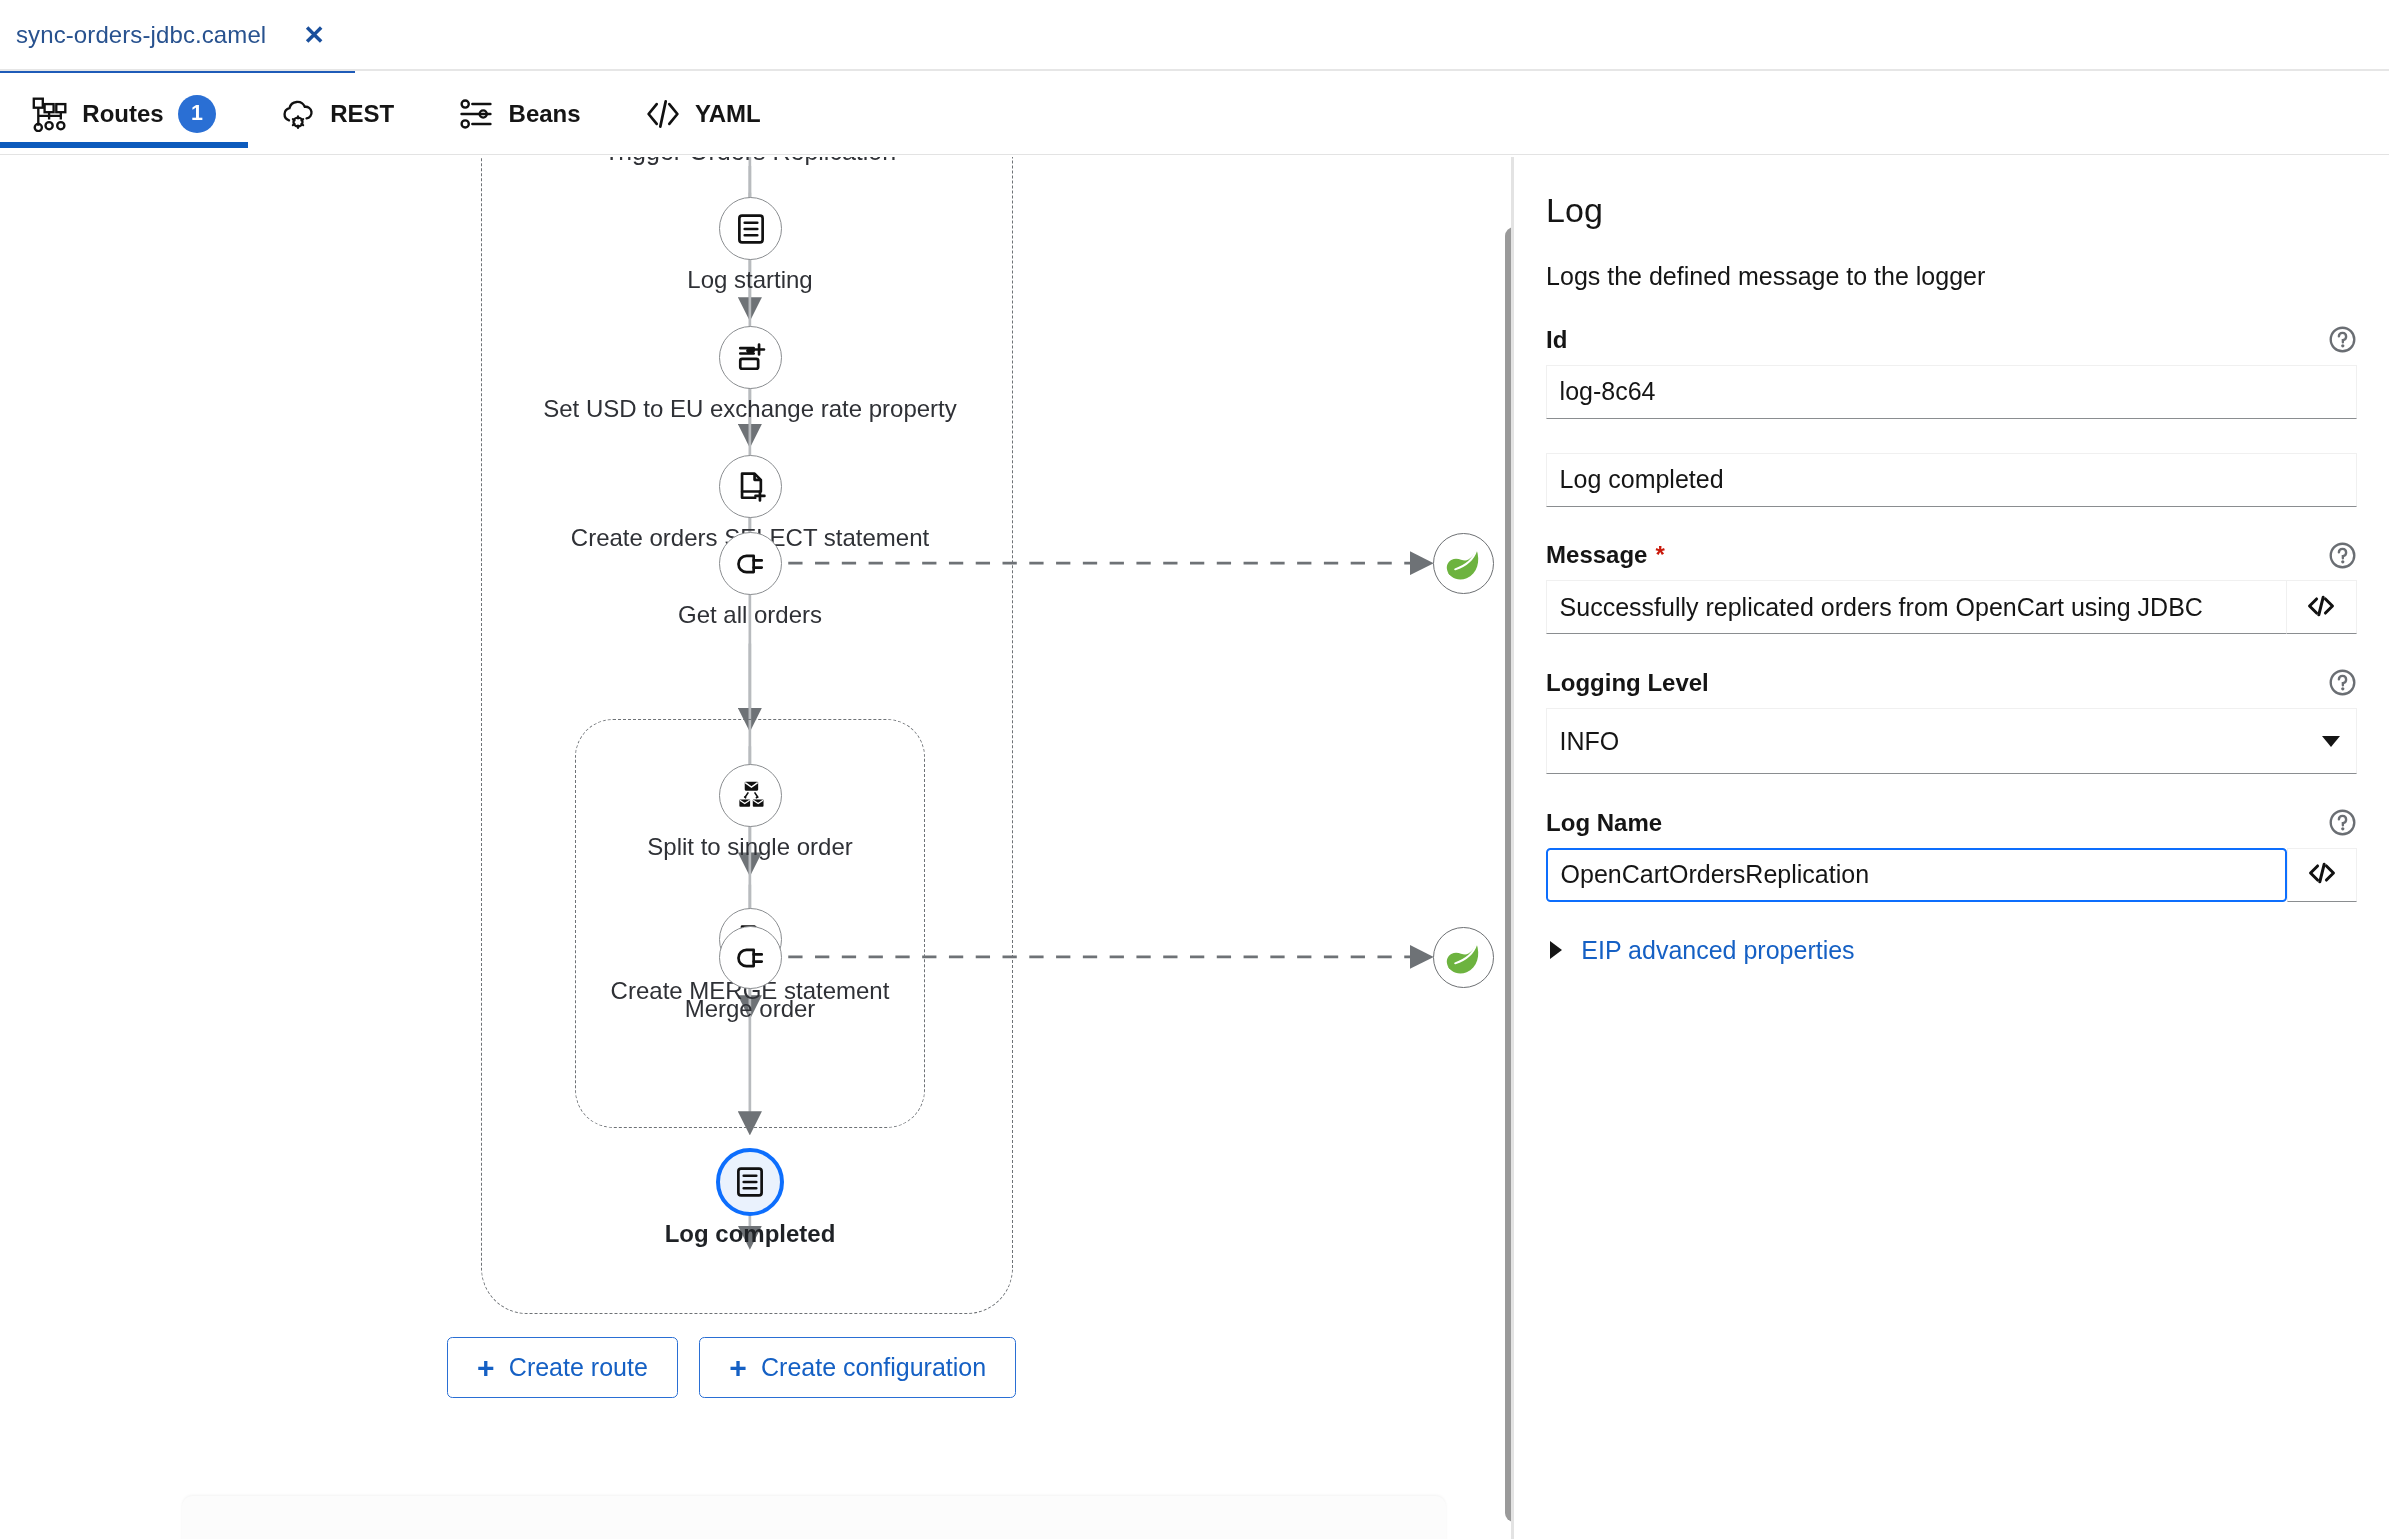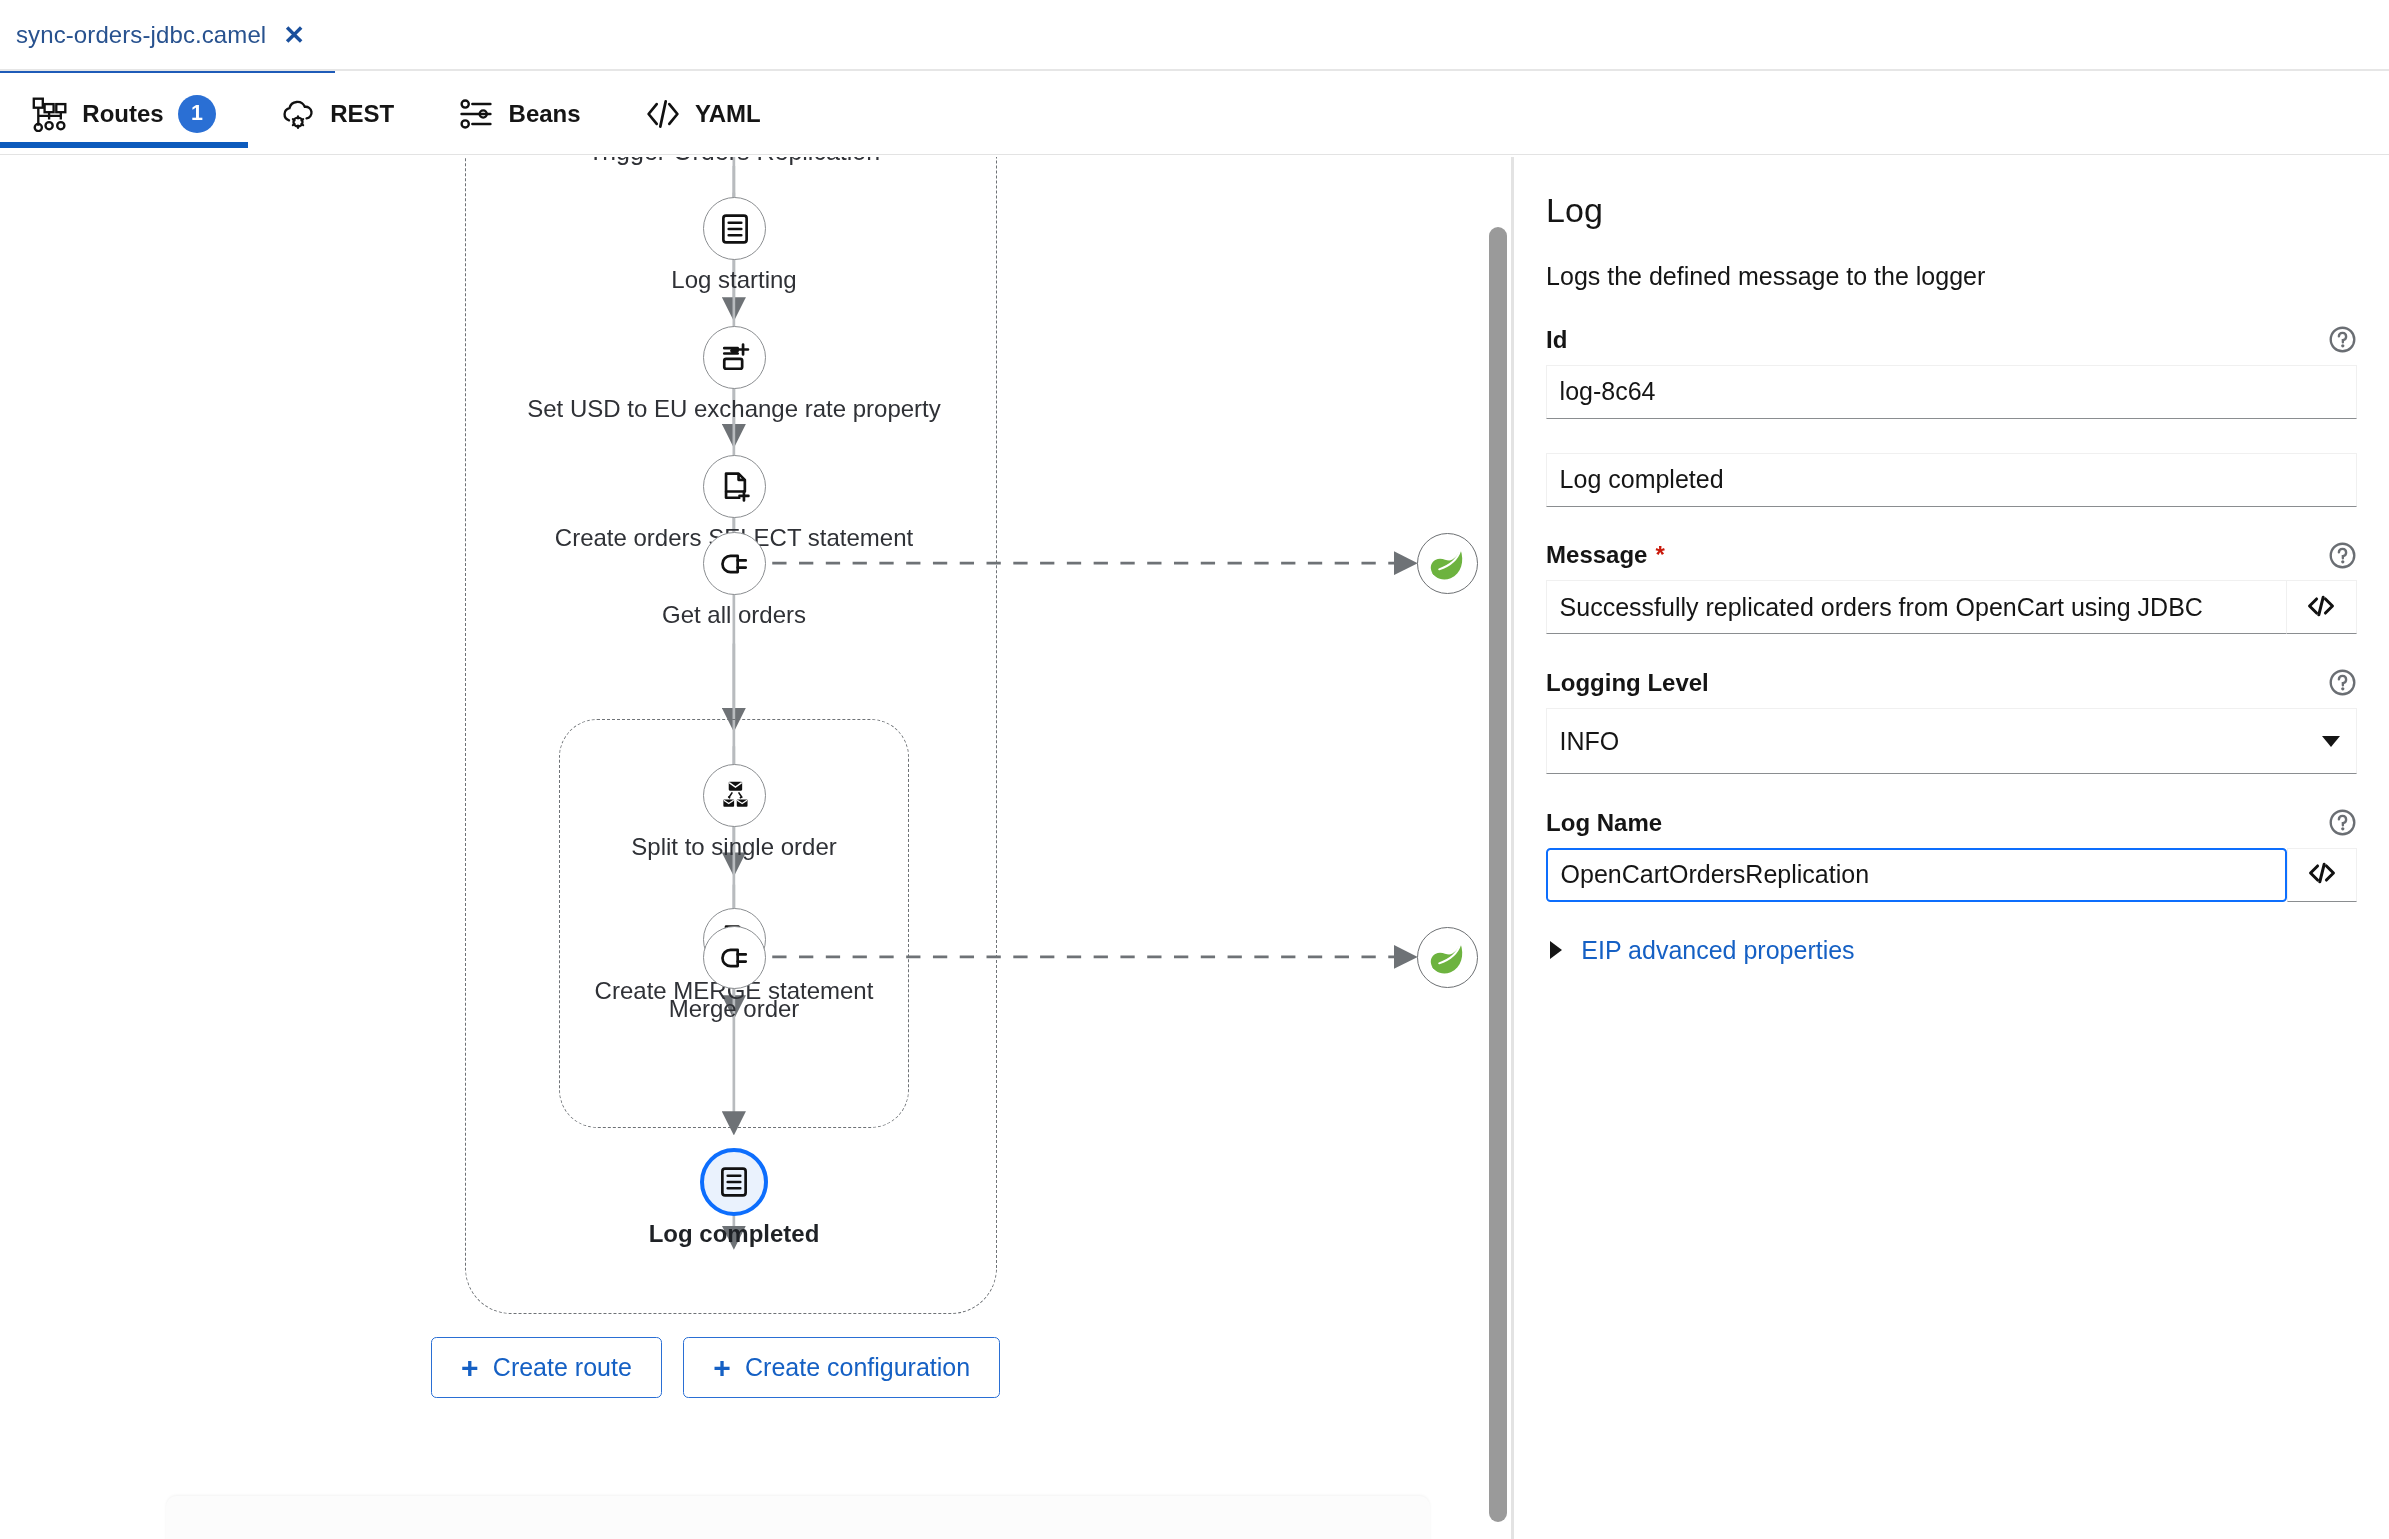--- a/index.html
+++ b/index.html
@@ -12,21 +12,21 @@
   }
   #app { position: relative; width: 2389px; height: 1539px; background: #fff; }
 
   
   .filetabs {
     position: absolute; left: 0; top: 0; width: 2389px; height: 73px;
     background: #fff;
   }
   .filetab {
     position: absolute; left: 0; top: 0; height: 73px;
-    display: flex; align-items: center; gap: 17px;
+    display: flex; align-items: center; gap: 37px;
     padding: 0 30px 0 16px;
     background: #fff;
     border-bottom: 4.5px solid #1e5bb8;
   }
   .filetab-label {
     font-size: 24px; color: #28528f; letter-spacing: 0.1px; white-space: nowrap;
   }
   .filetab-close {
     font-size: 26px; color: #1a4f9c; font-weight: 700; line-height: 1;
     cursor: pointer; user-select: none;
@@ -55,21 +55,21 @@
   .tab-badge {
     min-width: 38px; height: 38px; padding: 0 11.6px;
     border-radius: 19px; background: #2a6fd4; color: #fff;
     font-size: 21.4px; font-weight: 600;
     display: flex; align-items: center; justify-content: center;
   }
   .tab-ico { width: 36px; height: 36px; display: block; flex: none; }
 
   
   .canvas {
-    position: absolute; left: 0; top: 157px;
+    position: absolute; left: 16px; top: 157px;
     width: 1604px; height: 1382px; background: #fff; overflow: hidden;
   }
   .canvas-svg { position: absolute; left: 0; top: 0; }
 
   .node { position: absolute; width: 0; height: 0; }
   .node-circle {
     position: absolute; left: -31px; top: -31px;
     width: 63px; height: 63px; border-radius: 50%;
     background: #fff; border: 1.8px solid #8a8d90;
     display: flex; align-items: center; justify-content: center;

